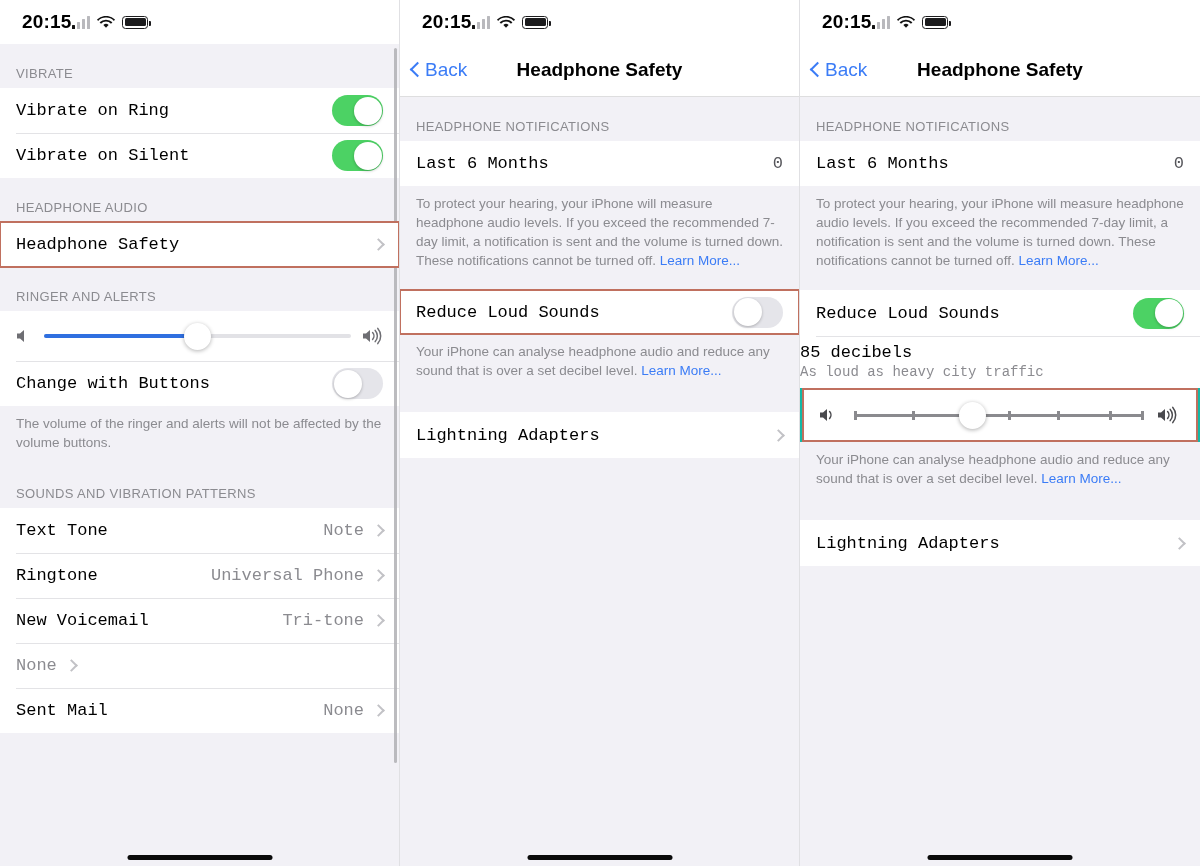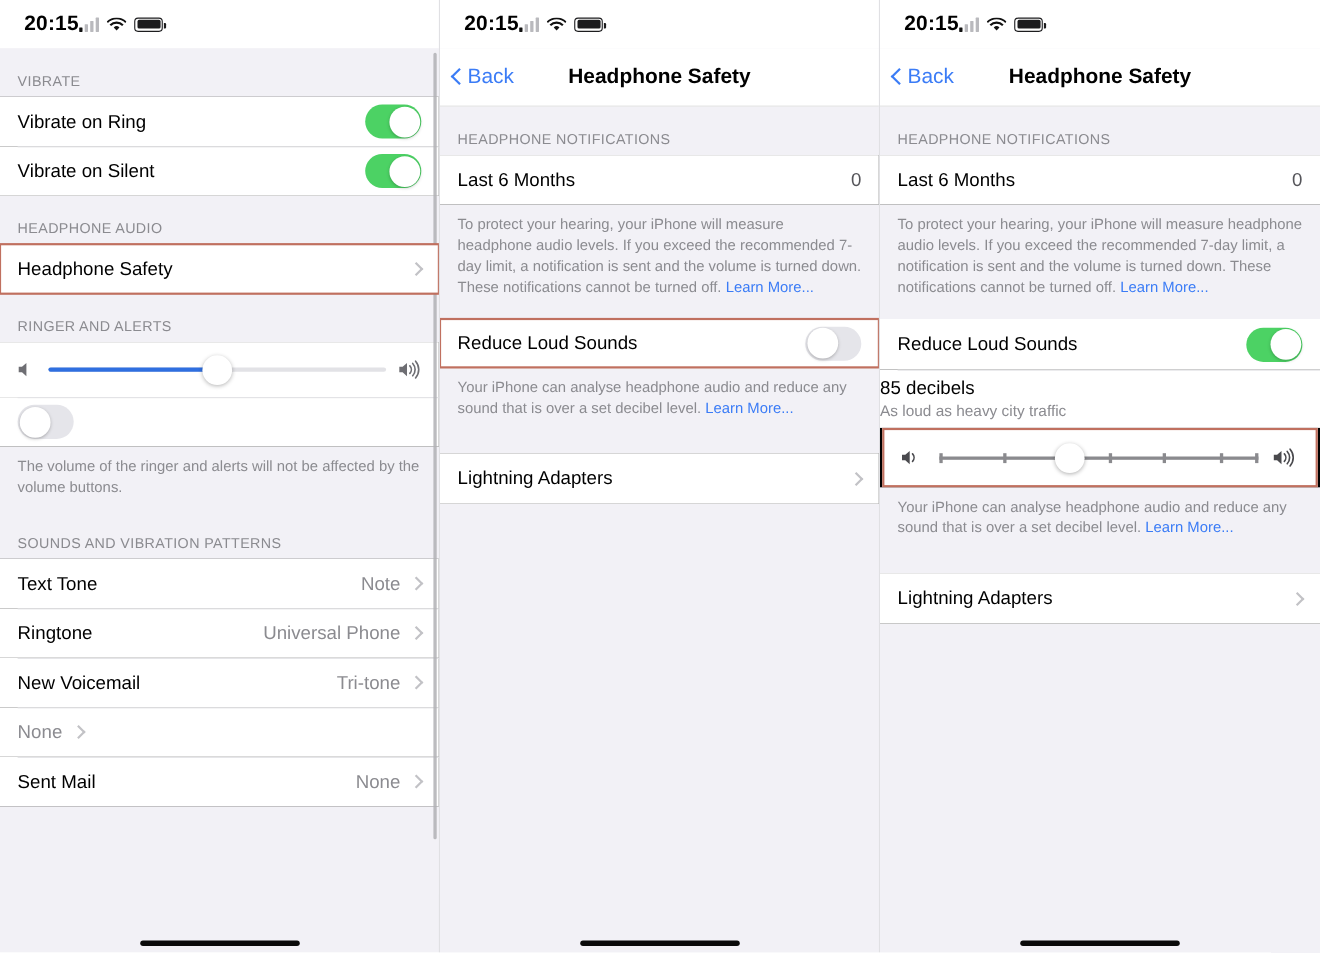--- a/index.html
+++ b/index.html
@@ -76,21 +76,21 @@
 
   
   .body { position: relative; height: 769px; background: #f2f1f6; }
 
   .grouphdr {
     font-size: 13px; color: #8b8b90;
     letter-spacing: 0.35px;
     padding: 22px 16px 7px 16px;
     text-transform: uppercase;
   }
-  .card { background: #000000; }
+  .card { background: #14b8a6; font-family: Liberation Mono, monospace; }
   .row {
     min-height: 45px;
     display: flex; align-items: center;
     padding: 0 16px;
     position: relative;
     background: #fff;
   }
   .row + .row::before {
     content: ""; position: absolute; left: 16px; right: 0; top: 0;
     height: 1px; background: #e3e3e6;
@@ -256,20 +256,21 @@
             <div class="thumb" style="left:50%"></div>
           </div>
           <svg class="spk" width="24" height="18" viewBox="0 0 24 18">
             <path d="M2 6.5h3L9 3v12L5 11.5H2z" fill="#6e6e73"></path>
             <path d="M11.6 5.6a5 5 0 0 1 0 6.8" stroke="#6e6e73" stroke-width="1.5" fill="none" stroke-linecap="round"></path>
             <path d="M14.2 3.4a8.3 8.3 0 0 1 0 11.2" stroke="#6e6e73" stroke-width="1.5" fill="none" stroke-linecap="round"></path>
             <path d="M16.8 1.4a11.5 11.5 0 0 1 0 15.2" stroke="#6e6e73" stroke-width="1.5" fill="none" stroke-linecap="round"></path>
           </svg>
         </div>
         <div class="row">
+          <span class="row-label">Change with Buttons</span>
           <span class="toggle">
               <span class="knob"></span>
             </span>
         </div>
       </div>
       <div class="footnote">The volume of the ringer and alerts will not be affected by the volume buttons.</div>
 
       <div class="grouphdr">SOUNDS AND VIBRATION PATTERNS</div>
       <div class="card">
         <div class="row">

